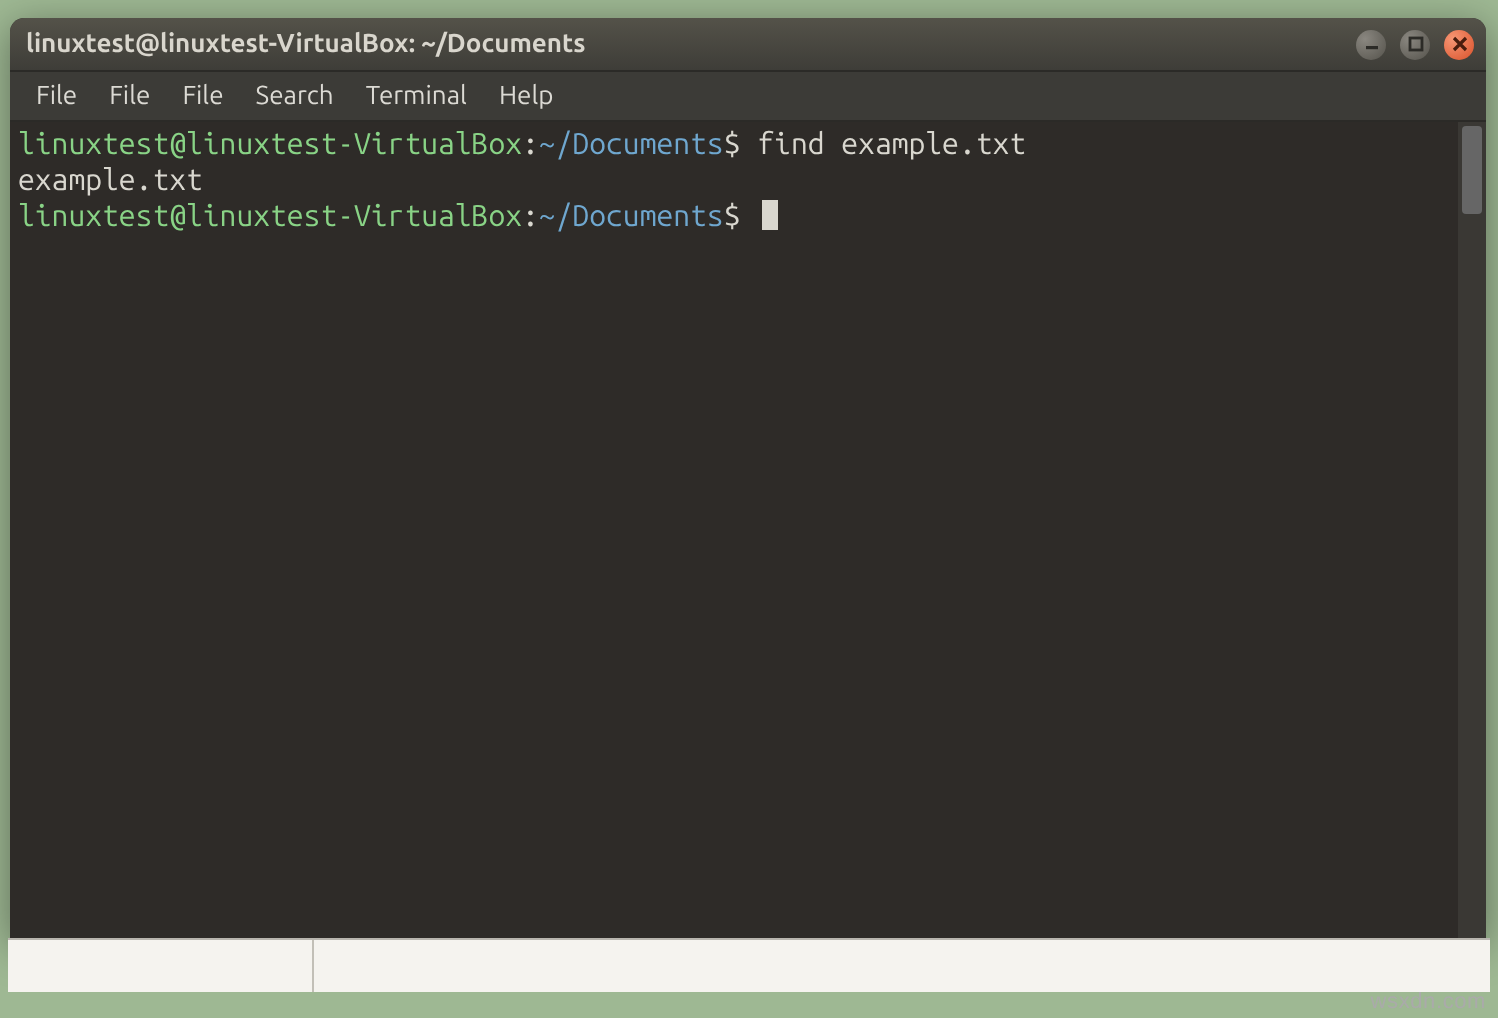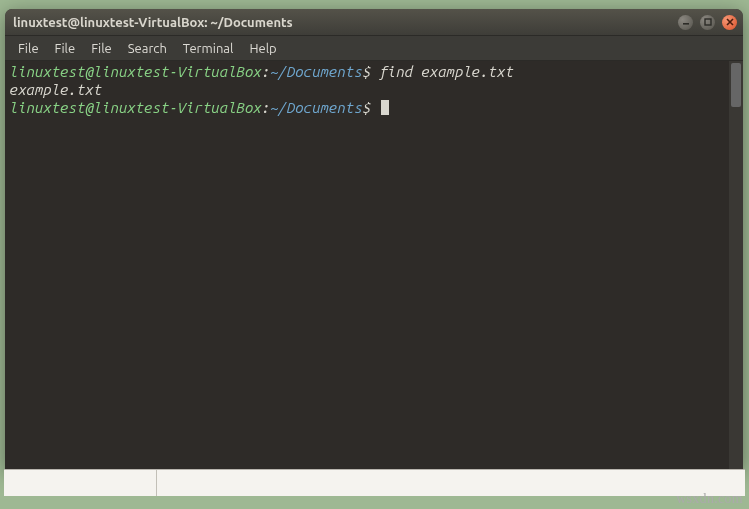--- a/index.html
+++ b/index.html
@@ -62,21 +62,20 @@
   }
   .menu-item {
     padding: 3px 7px;
     border-radius: 3px;
     cursor: pointer;
   }
   .term-wrap {
     flex: 1;
     display: flex;
     background: #737373;
-    font-style: italic;
   }
   .terminal {
     flex: 1;
     background: #2e2b28;
     color: #d9d7cf;
     font-family: "Ubuntu Mono","DejaVu Sans Mono","Consolas",monospace;
     font-size: 15px;
     line-height: 18px;
     padding: 2px 4px;
     white-space: pre;
@@ -114,23 +113,23 @@
     border-top: 1px solid #b8b5ae;
   }
   .bottom-strip .cell {
     border-right: 1px solid #c2bfb7;
     height: 100%;
   }
   .bottom-strip .cell:first-child { width: 153px; }
   .watermark {
     position: absolute;
     right: 6px; bottom: 2px;
-    font-size: 14px;
+    font-size: 11px;
     color: #aaa;
-    font-family: Liberation Serif, serif;
+    font-family: Liberation Sans, sans-serif;
     letter-spacing: 0.3px;
   }
 </style>
 </head>
 <body>
 
 <div class="window">
 
   <div class="titlebar">
     <span class="title">linuxtest@linuxtest-VirtualBox: ~/Documents</span>

